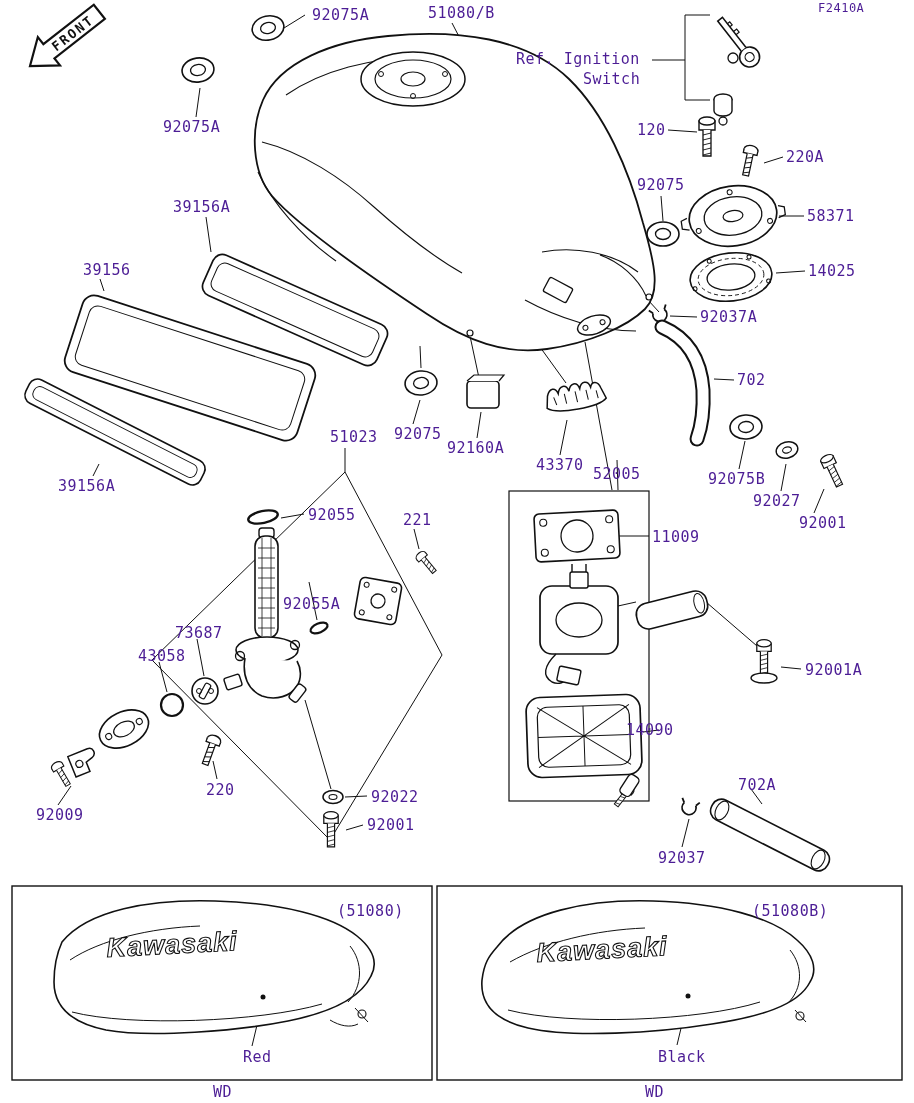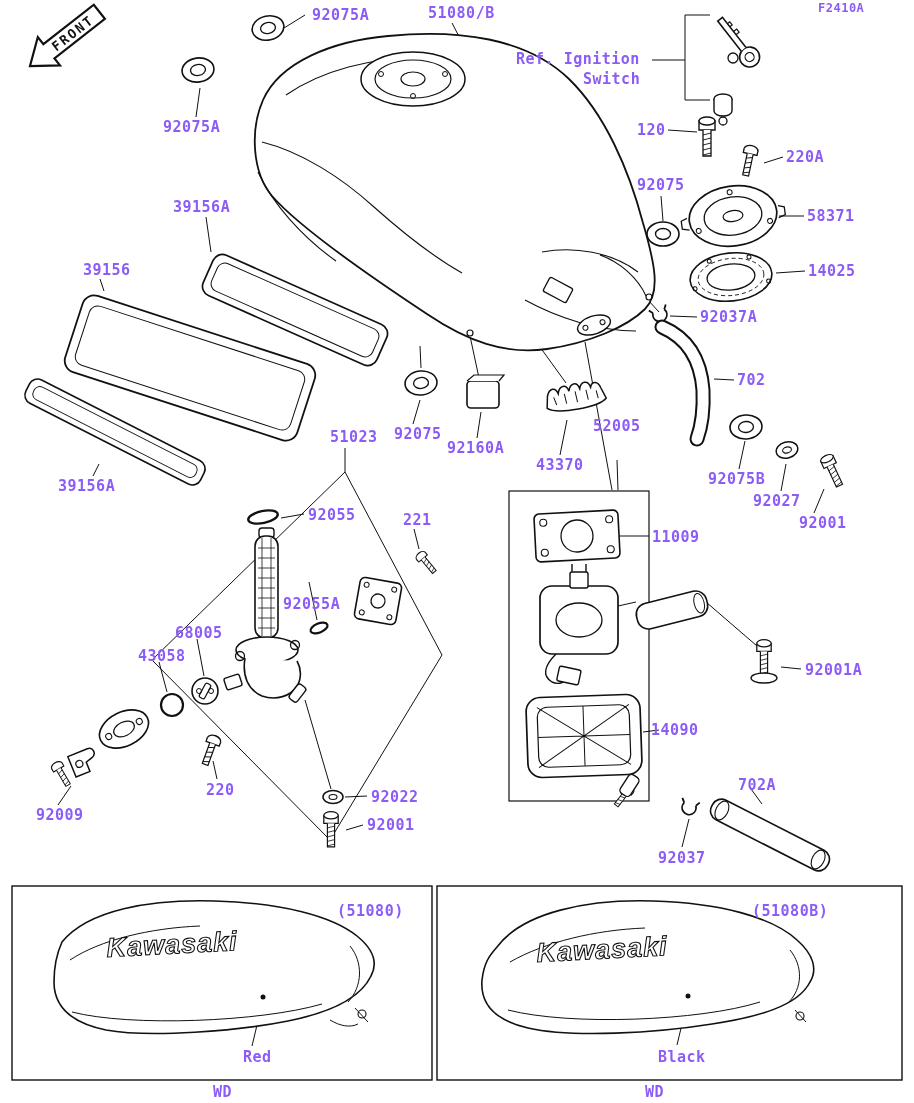--- a/index.html
+++ b/index.html
@@ -3,22 +3,22 @@
 <meta charset="utf-8">
 <style>
   * { margin:0; padding:0; box-sizing:border-box; }
   html,body { background:#ffffff; }
   .page {
     position:relative; width:914px; height:1103px; background:#fff;
     font-family:"DejaVu Sans Mono", monospace; overflow:hidden; color:#111;
   }
   .page svg { position:absolute; left:0; top:0; }
   .callout {
-    position:absolute; font-size:15px; font-weight:700; letter-spacing:.5px;
-    white-space:nowrap; color:#8b5cf6; line-height:1.1;
+    position:absolute; font-size:15px; font-weight:400; letter-spacing:.5px;
+    white-space:nowrap; color:#4c1d95; line-height:1.1;
   }
   .sheet-code { font-size:12px; }
 </style>
 </head>
 <body>
 
 <div class="page">
 
 <svg width="914" height="1103" viewBox="0 0 914 1103">
   <defs>
@@ -294,33 +294,33 @@
 <div class="callout" style="left:807px;top:208px">58371</div>
 <div class="callout" style="left:173px;top:199px">39156A</div>
 <div class="callout" style="left:808px;top:263px">14025</div>
 <div class="callout" style="left:83px;top:262px">39156</div>
 <div class="callout" style="left:700px;top:309px">92037A</div>
 <div class="callout" style="left:737px;top:372px">702</div>
 <div class="callout" style="left:330px;top:429px">51023</div>
 <div class="callout" style="left:394px;top:426px">92075</div>
 <div class="callout" style="left:447px;top:440px">92160A</div>
 <div class="callout" style="left:536px;top:457px">43370</div>
-<div class="callout" style="left:593px;top:418px">52005</div>
+<div class="callout" style="left:593px;top:466px">52005</div>
 <div class="callout" style="left:708px;top:471px">92075B</div>
 <div class="callout" style="left:753px;top:493px">92027</div>
 <div class="callout" style="left:799px;top:515px">92001</div>
 <div class="callout" style="left:58px;top:478px">39156A</div>
 <div class="callout" style="left:308px;top:507px">92055</div>
 <div class="callout" style="left:403px;top:512px">221</div>
 <div class="callout" style="left:283px;top:596px">92055A</div>
 <div class="callout" style="left:652px;top:529px">11009</div>
-<div class="callout" style="left:175px;top:625px">68005</div>
+<div class="callout" style="left:175px;top:625px">73687</div>
 <div class="callout" style="left:138px;top:648px">43058</div>
 <div class="callout" style="left:805px;top:662px">92001A</div>
-<div class="callout" style="left:651px;top:722px">14090</div>
+<div class="callout" style="left:626px;top:722px">14090</div>
 <div class="callout" style="left:206px;top:782px">220</div>
 <div class="callout" style="left:371px;top:789px">92022</div>
 <div class="callout" style="left:36px;top:807px">92009</div>
 <div class="callout" style="left:367px;top:817px">92001</div>
 <div class="callout" style="left:738px;top:777px">702A</div>
 <div class="callout" style="left:658px;top:850px">92037</div>
 
 <div class="callout" style="left:337px;top:903px">(51080)</div>
 <div class="callout" style="left:752px;top:903px">(51080B)</div>
 <div class="callout" style="left:243px;top:1049px">Red</div>

